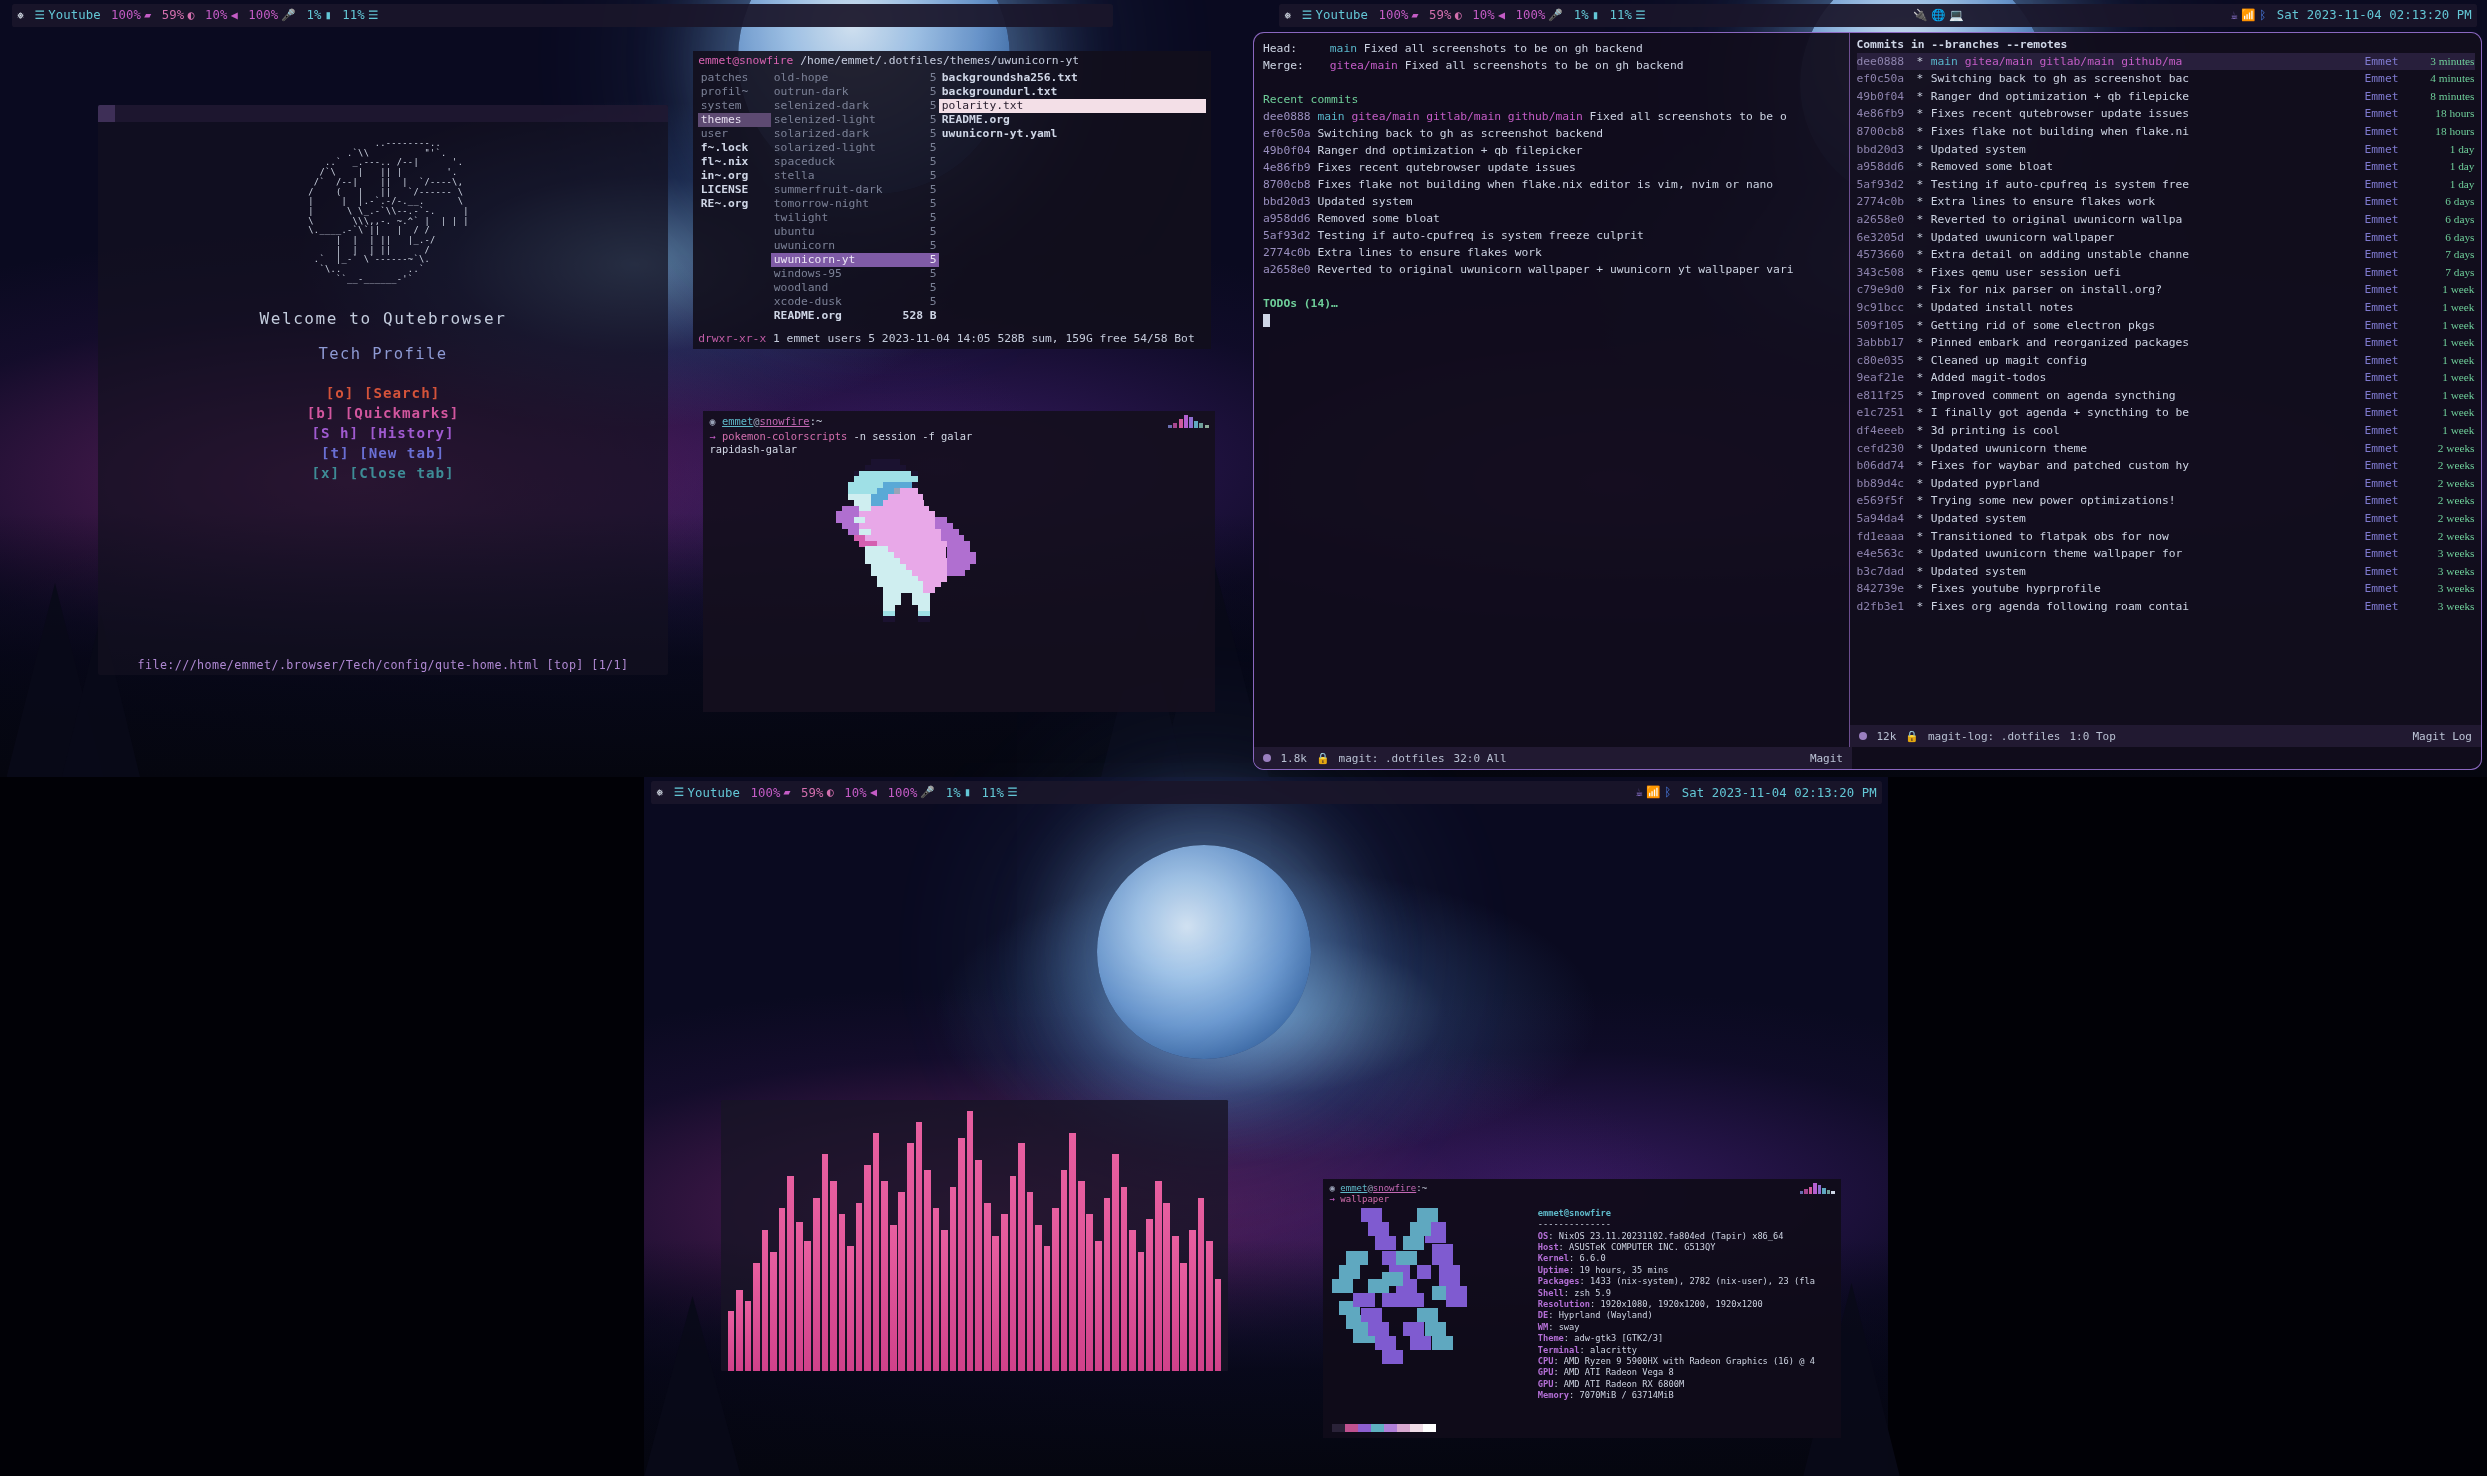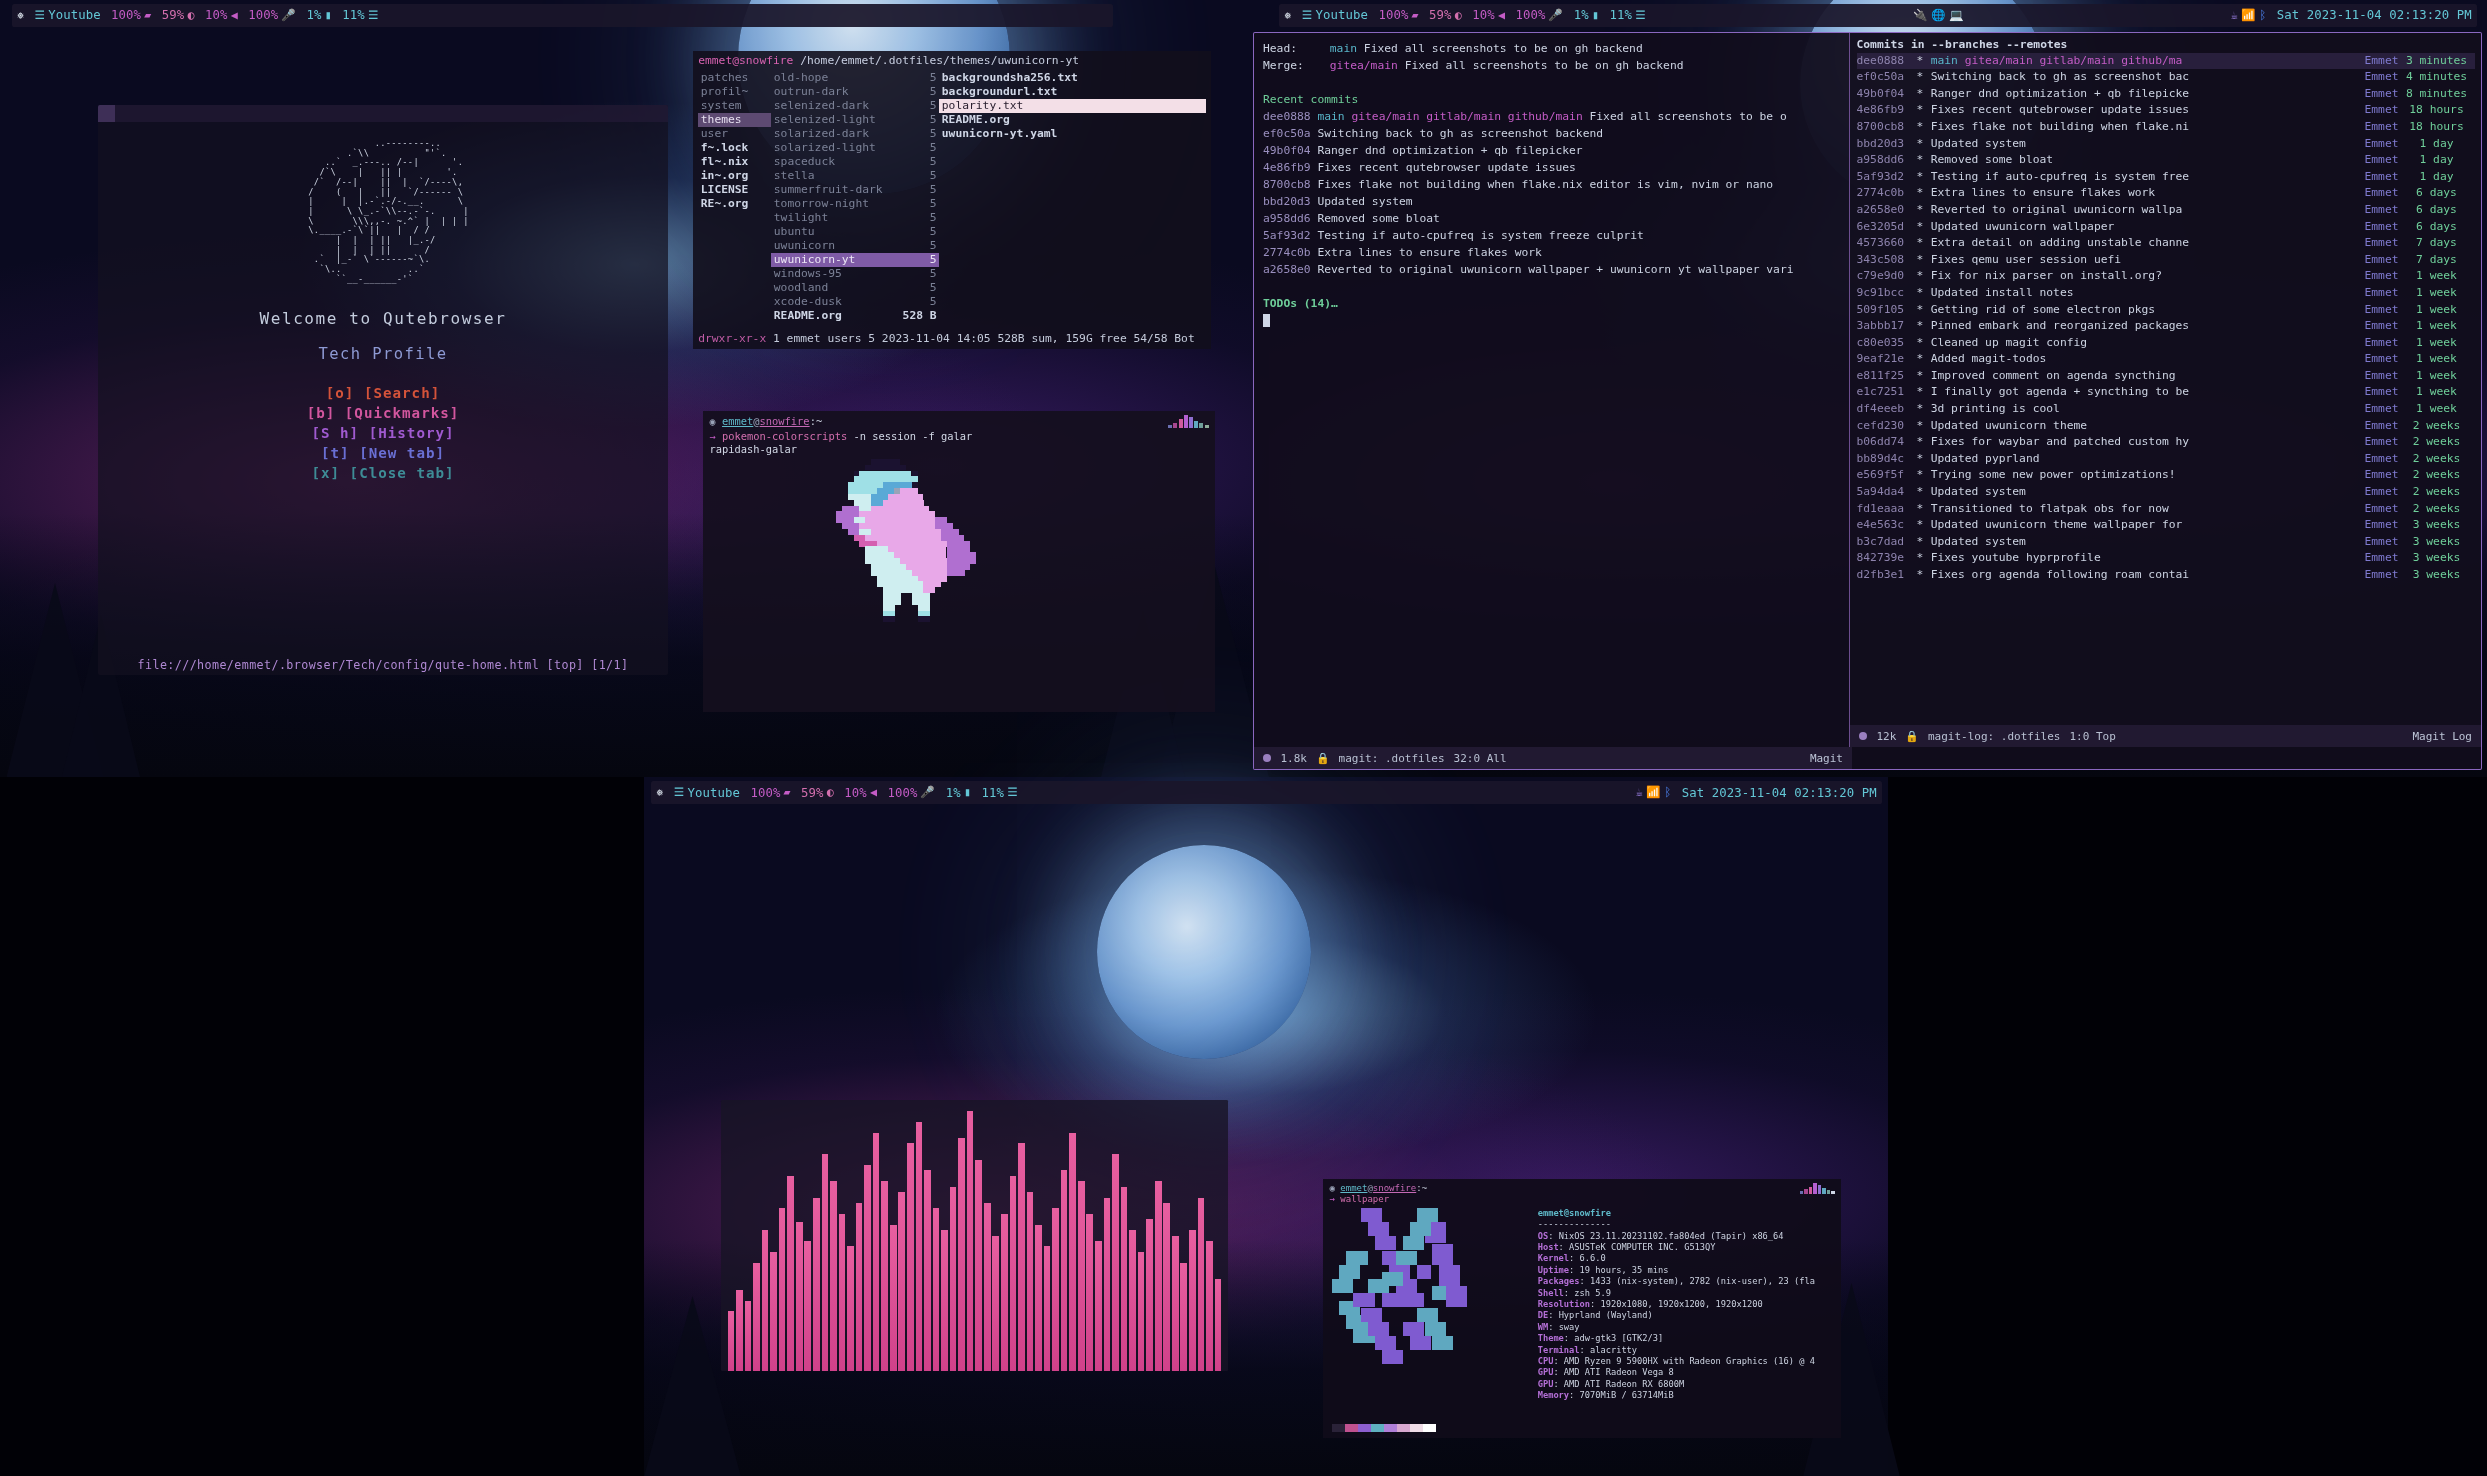--- a/index.html
+++ b/index.html
@@ -50,21 +50,21 @@
   }
   .bar .spacer { flex: 1 1 auto; }
   .bar .seg { display: flex; align-items: center; gap: 3.2px; padding: 0 5.2px; }
   .ic { font-size: 11.7px; line-height: 1; display: inline-block; }
   .c-cy { color: #63c7d6; } .c-pk { color: #d36fae; } .c-mg { color: #c45cc6; }
   .c-pu { color: #9a7fe0; }
   .c-wh { color: #d7dfe8; } .c-gr { color: #7fd3a0; }
 
   
   .win { position: absolute; overflow: hidden; }
-  .win-b { border: 1.3px solid rgba(160,120,220,0.85); border-radius: 2px; }
+  .win-b { border: 1.3px solid rgba(160,120,220,0.85); border-radius: 11px; }
 
   
   #qute {
     background: rgba(20,16,32,0.72);
     border-radius: 1.9px;
     display: flex; flex-direction: column;
   }
   #qute .tabbar { height: 17px; background: rgba(40,30,60,0.55); }
   #qute .tabbar .tab { width: 17px; height: 17px; background: rgba(90,70,120,0.55); }
   #qute .page { flex: 1; display: flex; flex-direction: column; align-items: center; padding-top: 17px; }
@@ -146,21 +146,21 @@
 
   
   #mlog .loghdr { font-size: 11.3px; line-height: 17px; font-weight: bold; color: #cfd6e6; padding: 2.6px 6.5px 0 6.5px; }
   #mlog .rows { flex: 1; overflow: hidden; padding: 0 6.5px; }
   #mlog .lrow { display: flex; align-items: baseline; font-size: 11.3px; line-height: 16.6px; white-space: nowrap; }
   #mlog .lrow.cur { background: rgba(45,35,66,0.85); }
   #mlog .lsha { color: #8d83ad; width: 60px; flex: 0 0 60px; }
   #mlog .lstar { color: #cdd4e2; width: 14.2px; flex: 0 0 14.2px; }
   #mlog .lmsg { flex: 1 1 auto; overflow: hidden; text-overflow: clip; color: #ccd3e2; }
   #mlog .lauth { color: #7f7ad0; width: 48px; flex: 0 0 48px; text-align: right; }
-  #mlog .ltime { color: #6fcf9a; width: 76px; flex: 0 0 76px; text-align: center; }
+  #mlog .ltime { color: #6fcf9a; width: 76px; flex: 0 0 76px; text-align: right; font-family: Liberation Serif, serif; }
 
   
   #eqwin { background: rgba(24,20,38,0.80); border-radius: 1.3px; position: relative; overflow: hidden; }
   #eq { position: absolute; left: 0; right: 0; bottom: 0; display: flex; align-items: flex-end;
         gap: 1.9px; padding: 0 6.5px 0 6.5px; height: 100%; }
   #eq i { flex: 1 1 auto; background: linear-gradient(180deg,#e85fa0 0%, #d0418a 100%); display: block; }
 
   #fetch { background: rgba(16,12,26,0.94); display: flex; flex-direction: column; }
   #fetch .ftop { display:flex; align-items:center; justify-content: space-between; padding: 3.2px 6.5px 0 6.5px; }
   #fetch .f1 { font-size: 9px; color: #c8cfdd; }

